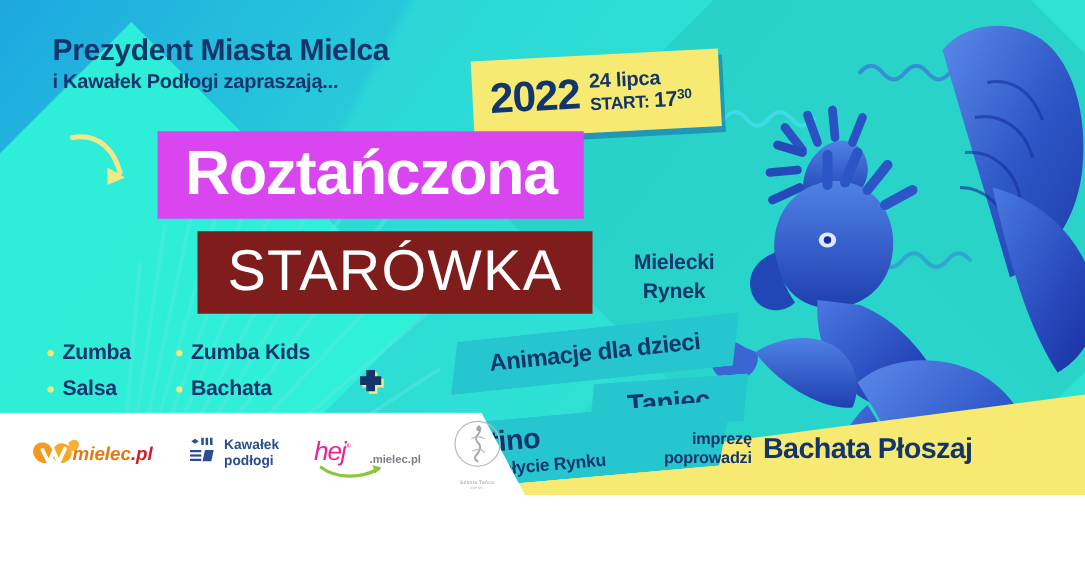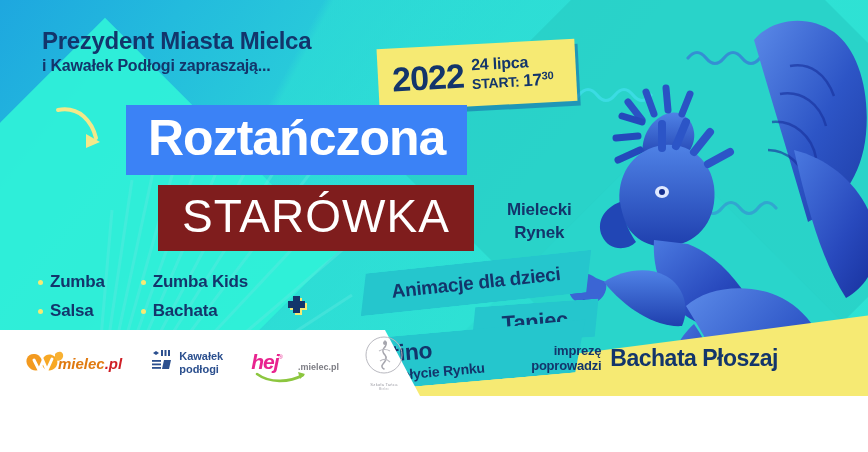--- a/index.html
+++ b/index.html
@@ -82,21 +82,21 @@
   }
   .date-right{margin-left:8px;color:#13356b;line-height:1.05;}
   .date-day{font-size:16px;font-weight:bold;letter-spacing:-.2px;}
   .date-start{font-size:14px;font-weight:bold;letter-spacing:-.2px;white-space:nowrap;}
   .date-start .hr{font-size:17px;}
   .date-start .min{font-size:11px;vertical-align:super;}
 
   
   .title-1{
     position:absolute;left:126px;top:105px;
-    background:#3b82f6;color:#ffffff;
+    background:#d946ef;color:#ffffff;
     font-size:50px;font-weight:bold;letter-spacing:-1px;
     padding:8px 22px 12px 22px;
     line-height:1;
   }
   .title-2{
     position:absolute;left:158px;top:185px;
     background:#7f1d1d;color:#ffffff;
     font-size:46px;font-weight:normal;letter-spacing:1px;
     padding:8px 24px 12px 24px;
     line-height:1;
@@ -167,21 +167,21 @@
   }
   .logo{display:flex;align-items:center;}
   .logo-mielec{margin-left:22px;justify-content:center;}
   .lm-text{font-size:15px;font-weight:bold;font-style:italic;color:#e07a10;margin-left:-8px;}
   .lm-text .pl{color:#cf1f26;}
 
   .logo-kawalek{margin-left:30px;display:flex;align-items:flex-start;gap:5px;color:#2b4f8e;}
   .lk-text{font-size:11px;font-weight:bold;line-height:1.15;}
 
   .logo-hej{margin-left:28px;display:flex;align-items:flex-end;}
-  .lh-hej{font-size:21px;font-weight:bold;font-style:italic;color:#e8248f;line-height:.8;letter-spacing:-1px;}
+  .lh-hej{font-size:21px;font-weight:normal;font-style:italic;color:#e8248f;line-height:.8;letter-spacing:-1px;}
   .lh-sup{font-size:6px;color:#e8248f;vertical-align:top;}
   .lh-dom{font-size:9px;color:#7d7d84;font-weight:bold;margin-left:15px;margin-bottom:1px;}
 
   .logo-school{margin-left:24px;}
   .ls-name{font-size:4px;color:#9a9aa2;text-align:center;letter-spacing:.3px;margin-top:1px;}
   .ls-sub{font-size:3px;color:#b0b0b6;text-align:center;letter-spacing:.3px;}
 
   
   .arrow{position:absolute;left:52px;top:104px;width:60px;height:56px;}
 </style>

